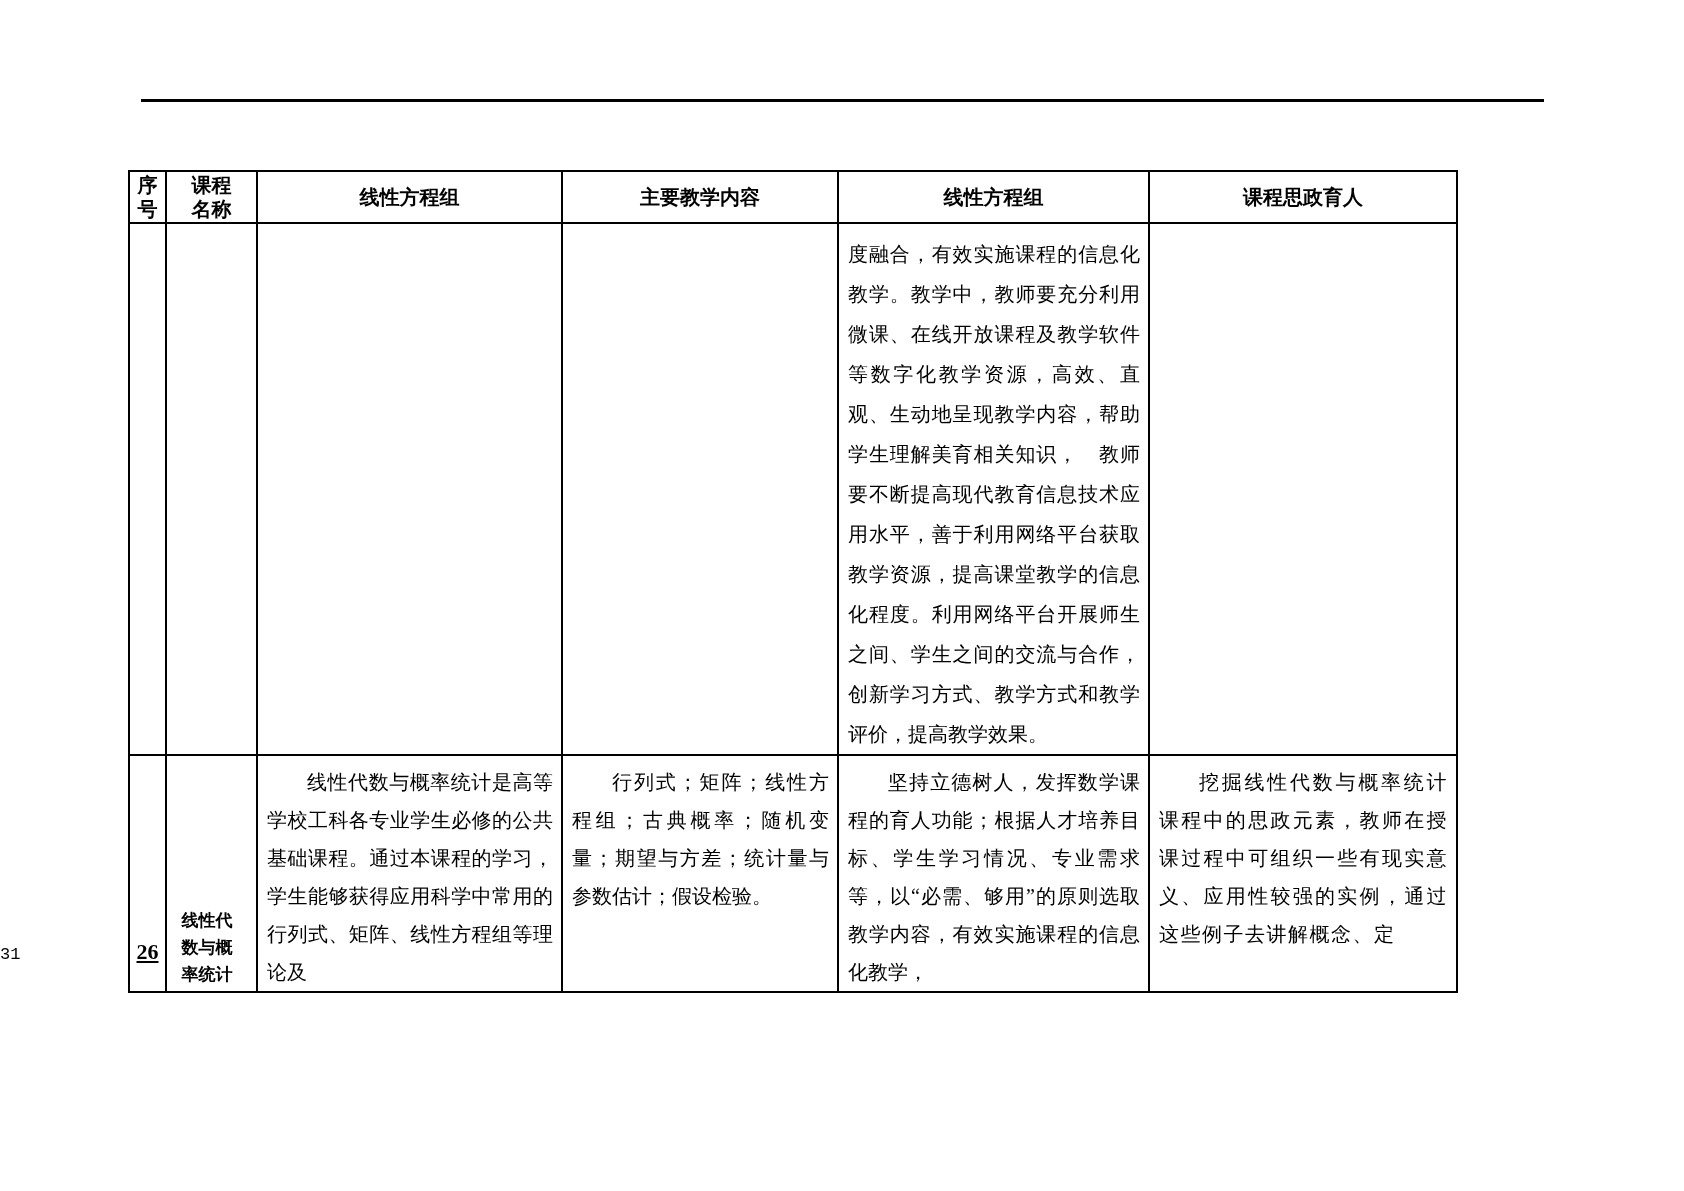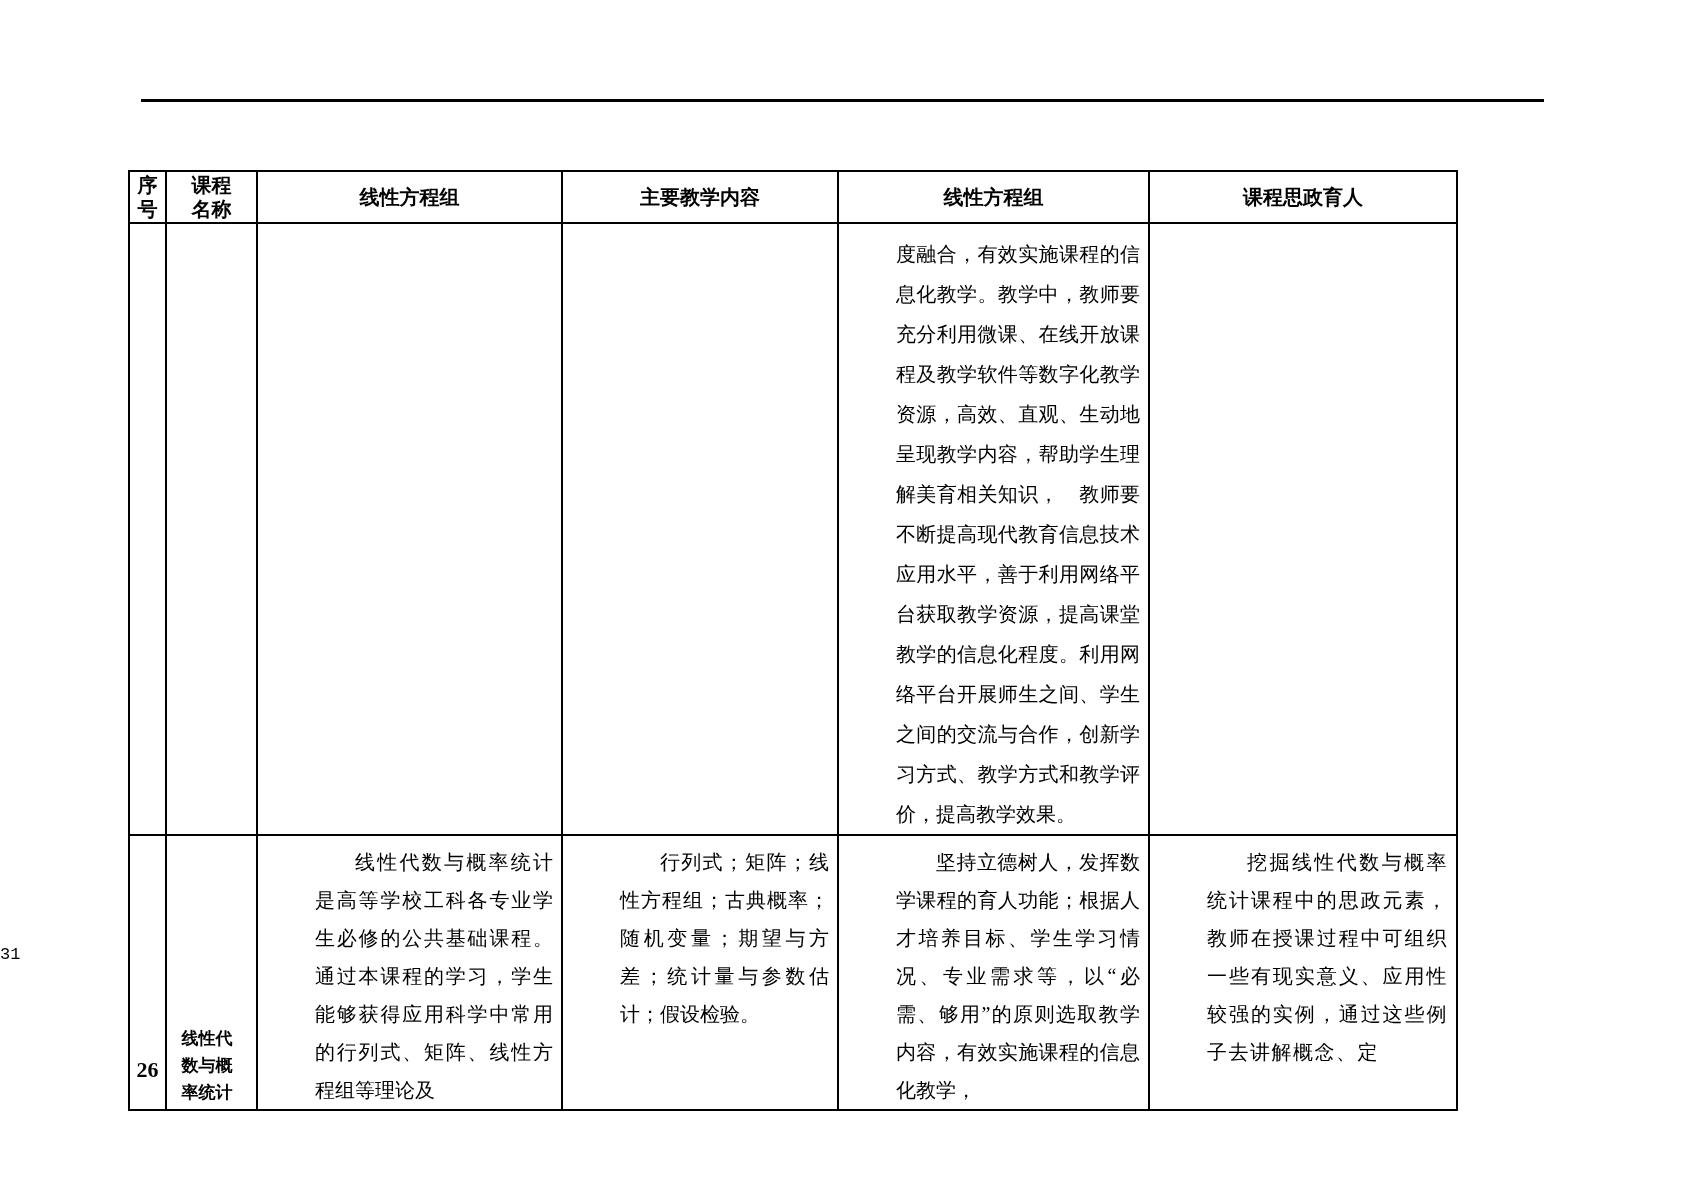--- a/index.html
+++ b/index.html
@@ -34,26 +34,25 @@
     line-height:24px;
     white-space:pre-line;
   }
   tr.row-cont{height:493px;}
   tr.row-26{height:195px;}
   .para{
     font-size:20px;
     line-height:40px;
     text-align:justify;
     padding:10px 8px 0 9px;
-    margin-left:48px;
   }
   .indent{text-indent:2em;}
   .row-26 .para{line-height:38px;padding-top:7px;}
   .spread{letter-spacing:1.5px;}
-  td.c-index{vertical-align:bottom;}
+  td.c-index{vertical-align:bottom;text-decoration:underline;}
   .idx{
     text-align:center;
     font-size:22px;font-weight:bold;
     padding-bottom:26px;
   }
   td.c-name{vertical-align:bottom;font-weight:bold;}
   .cname{
     width:60px;margin:0 auto 3px auto;
     font-size:17px;line-height:27px;
     text-align:left;

